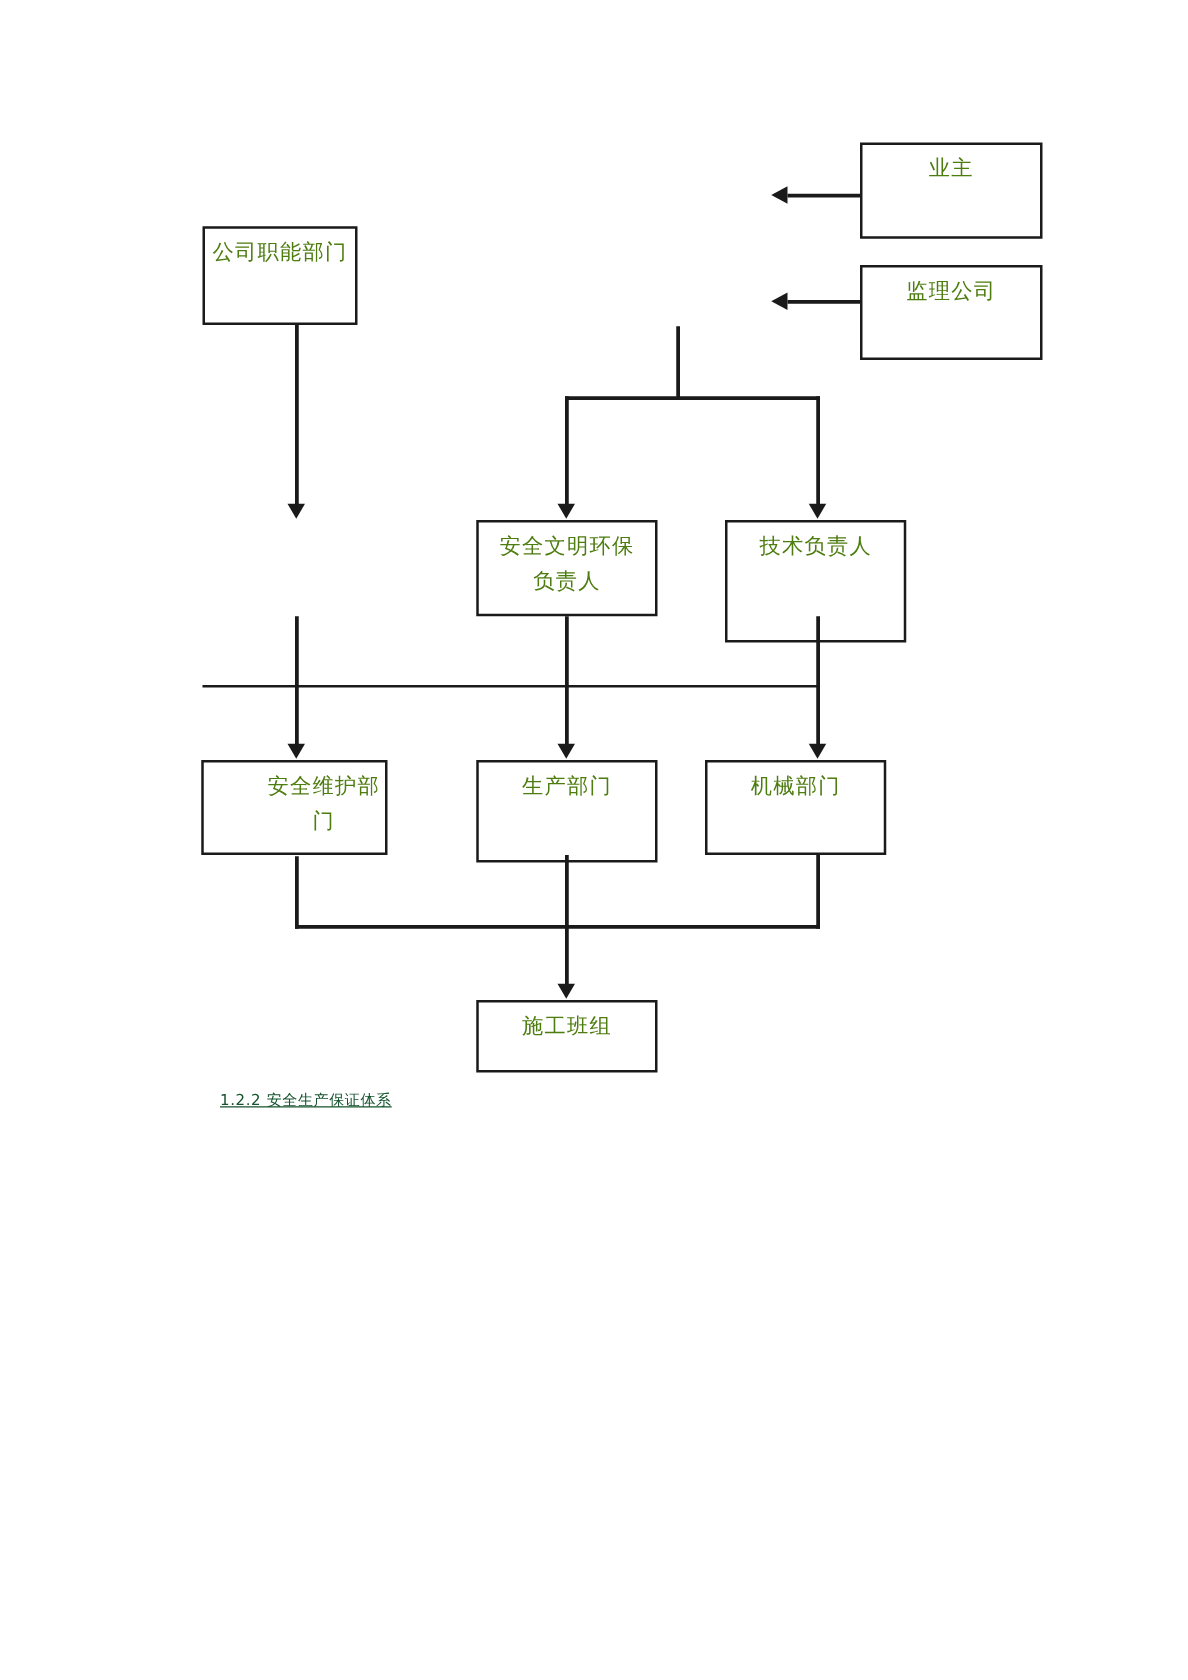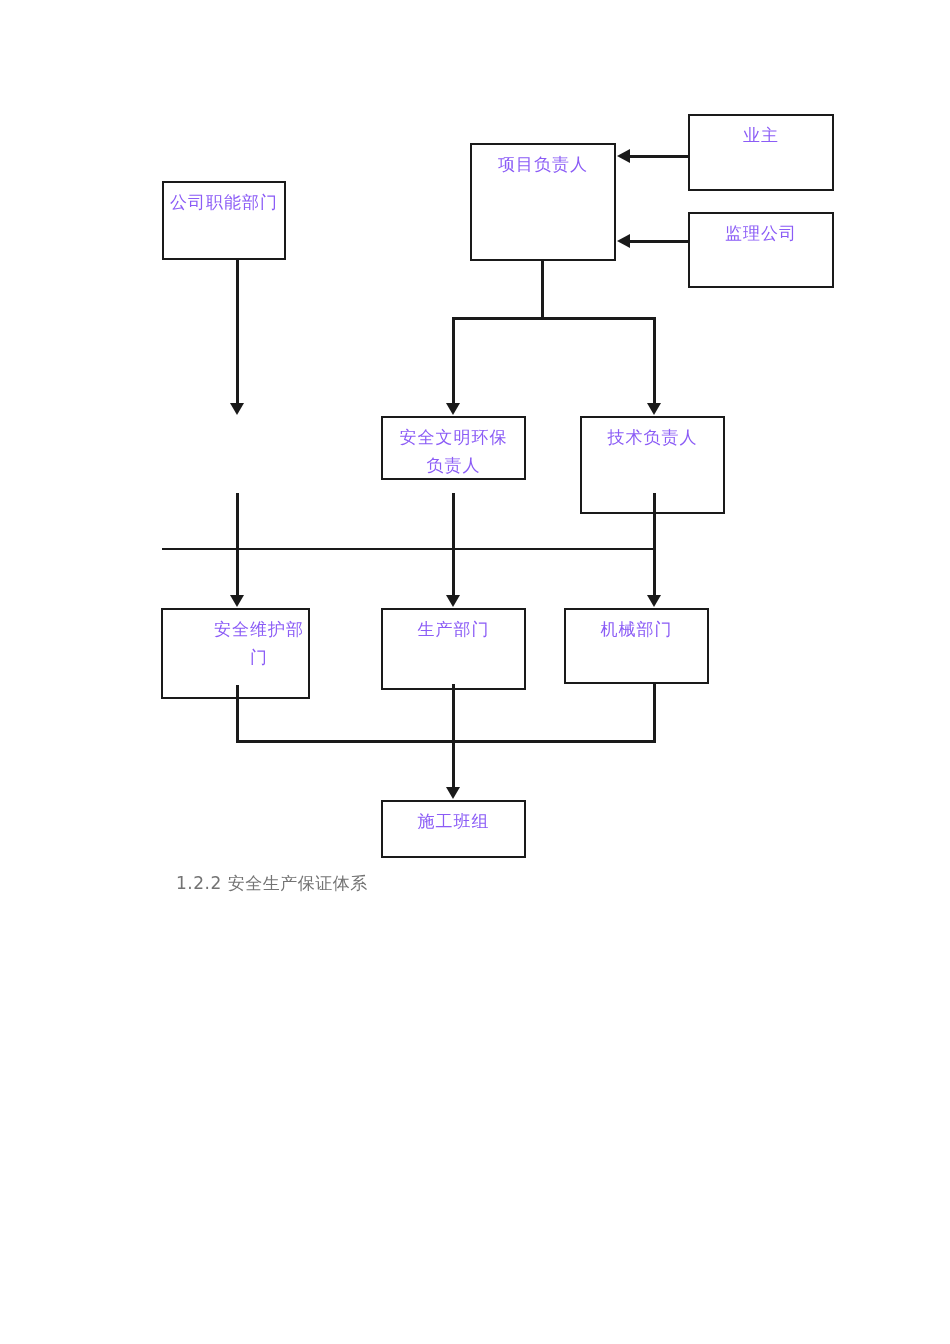--- a/index.html
+++ b/index.html
@@ -23,21 +23,21 @@
     background: #ffffff;
     border: 2px solid #1a1a1a;
     display: block;
   }
   .node-label {
     display: block;
     text-align: center;
     font-family: "DejaVu Serif", "Liberation Serif", serif;
     font-size: 17px;
     line-height: 28px;
-    color: #8b5cf6;
+    color: #4d7c0f;
     padding-top: 5px;
     white-space: pre-line;
     letter-spacing: 1px;
   }
   .vline {
     position: absolute;
     background: #1a1a1a;
     width: 3px;
   }
   .hline {
@@ -62,58 +62,56 @@
     position: absolute;
     width: 0;
     height: 0;
     border-top: 7px solid transparent;
     border-bottom: 7px solid transparent;
     border-right: 13px solid #1a1a1a;
   }
   .body-text {
     position: absolute;
     font-family: "DejaVu Sans", "Liberation Sans", sans-serif;
-    font-size: 17px;
-    color: #737373;
+    font-size: 12px;
+    color: #14532d;
     white-space: nowrap;
     letter-spacing: 0.5px;
+    text-decoration: underline;
   }
 </style>
 </head>
 <body>
 
 <div id="page">
 
   <div class="node" style="left:688px; top:114px; width:146px; height:77px;">
     <span class="node-label">业主</span>
   </div>
 
   <div class="node" style="left:688px; top:212px; width:146px; height:76px;">
     <span class="node-label">监理公司</span>
   </div>
 
-  <div class="node" style="left:470px; top:143px; width:146px; height:118px;">
-    <span class="node-label">项目负责人</span>
-  </div>
 
   <div class="node" style="left:162px; top:181px; width:124px; height:79px;">
     <span class="node-label">公司职能部门</span>
   </div>
 
 
-  <div class="node" style="left:381px; top:416px; width:145px; height:64px;">
+  <div class="node" style="left:381px; top:416px; width:145px; height:77px;">
     <span class="node-label">安全文明环保
 负责人</span>
   </div>
 
   <div class="node" style="left:580px; top:416px; width:145px; height:98px;">
     <span class="node-label">技术负责人</span>
   </div>
 
-  <div class="node" style="left:161px; top:608px; width:149px; height:91px;padding-left:47px;">
+  <div class="node" style="left:161px; top:608px; width:149px; height:76px;padding-left:47px;">
     <span class="node-label">安全维护部门</span>
   </div>
 
   <div class="node" style="left:381px; top:608px; width:145px; height:82px;">
     <span class="node-label">生产部门</span>
   </div>
 
   <div class="node" style="left:564px; top:608px; width:145px; height:76px;">
     <span class="node-label">机械部门</span>
   </div>

